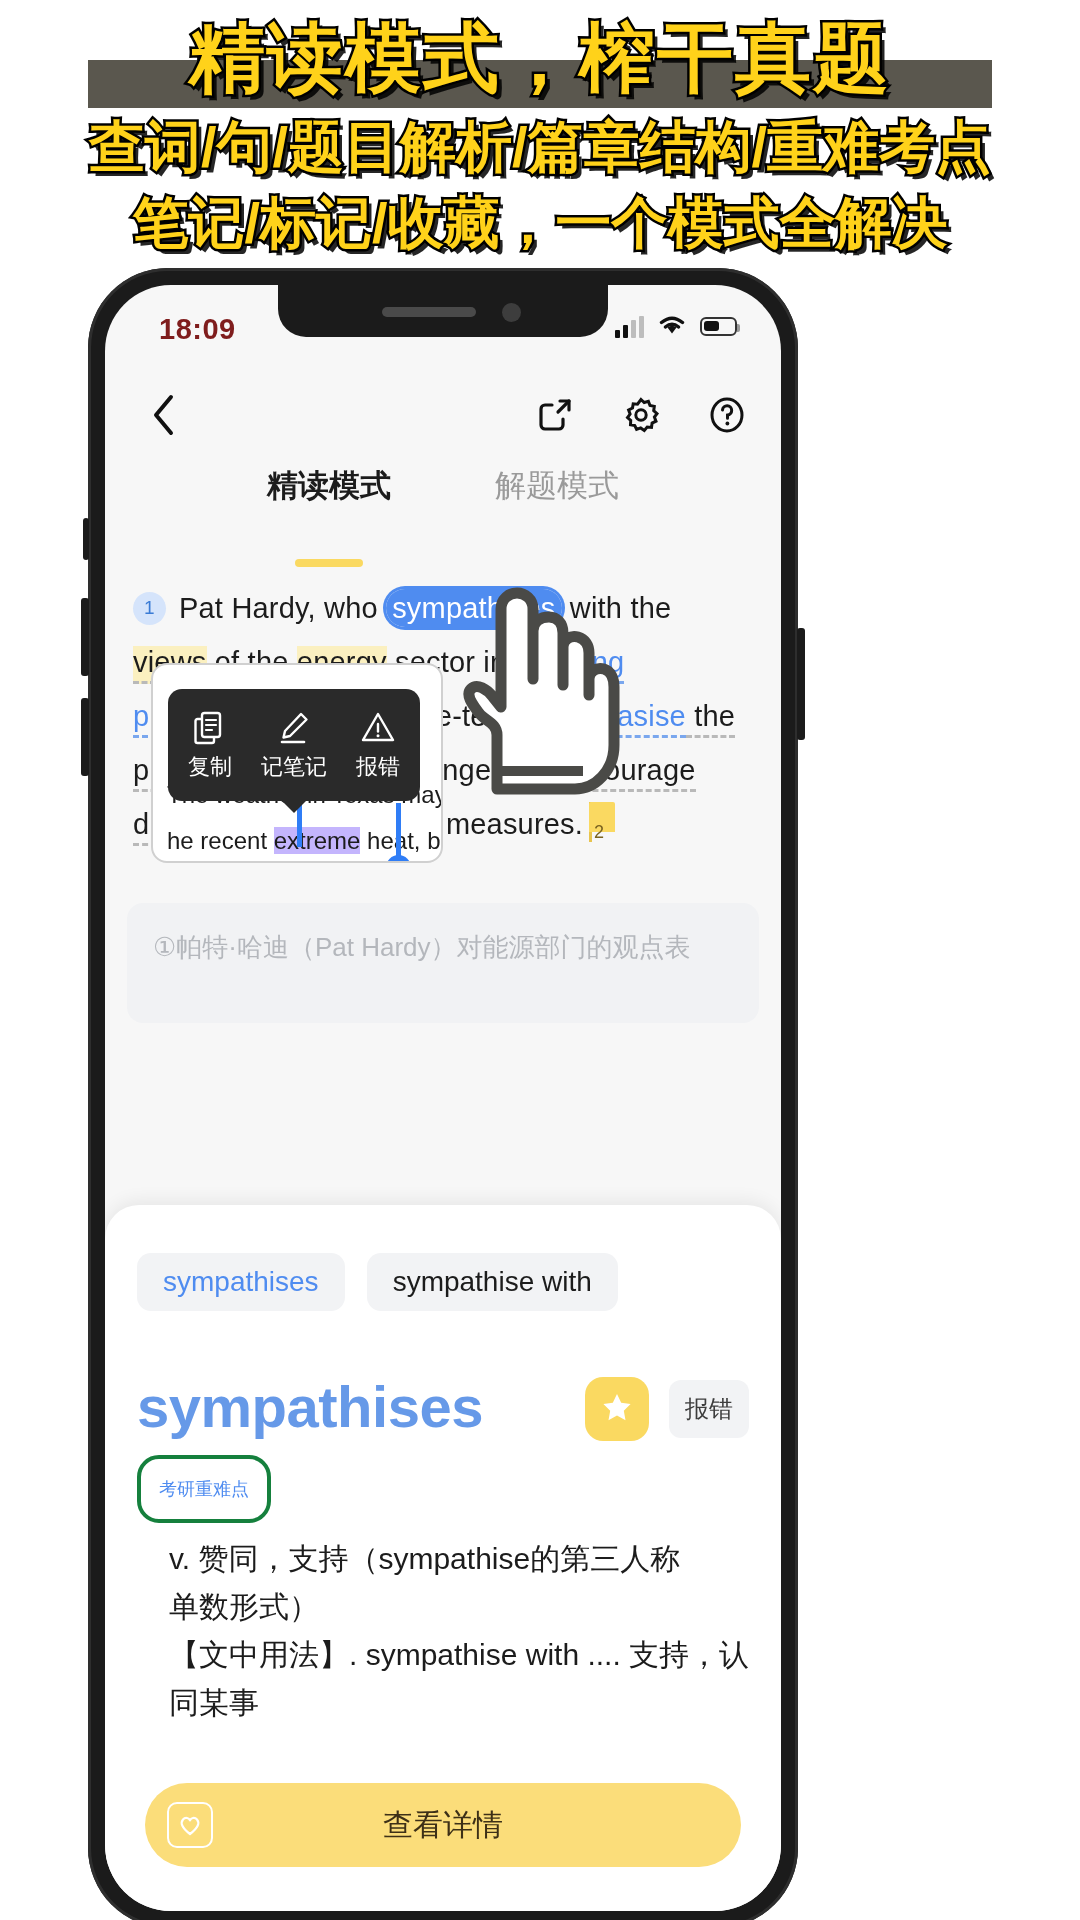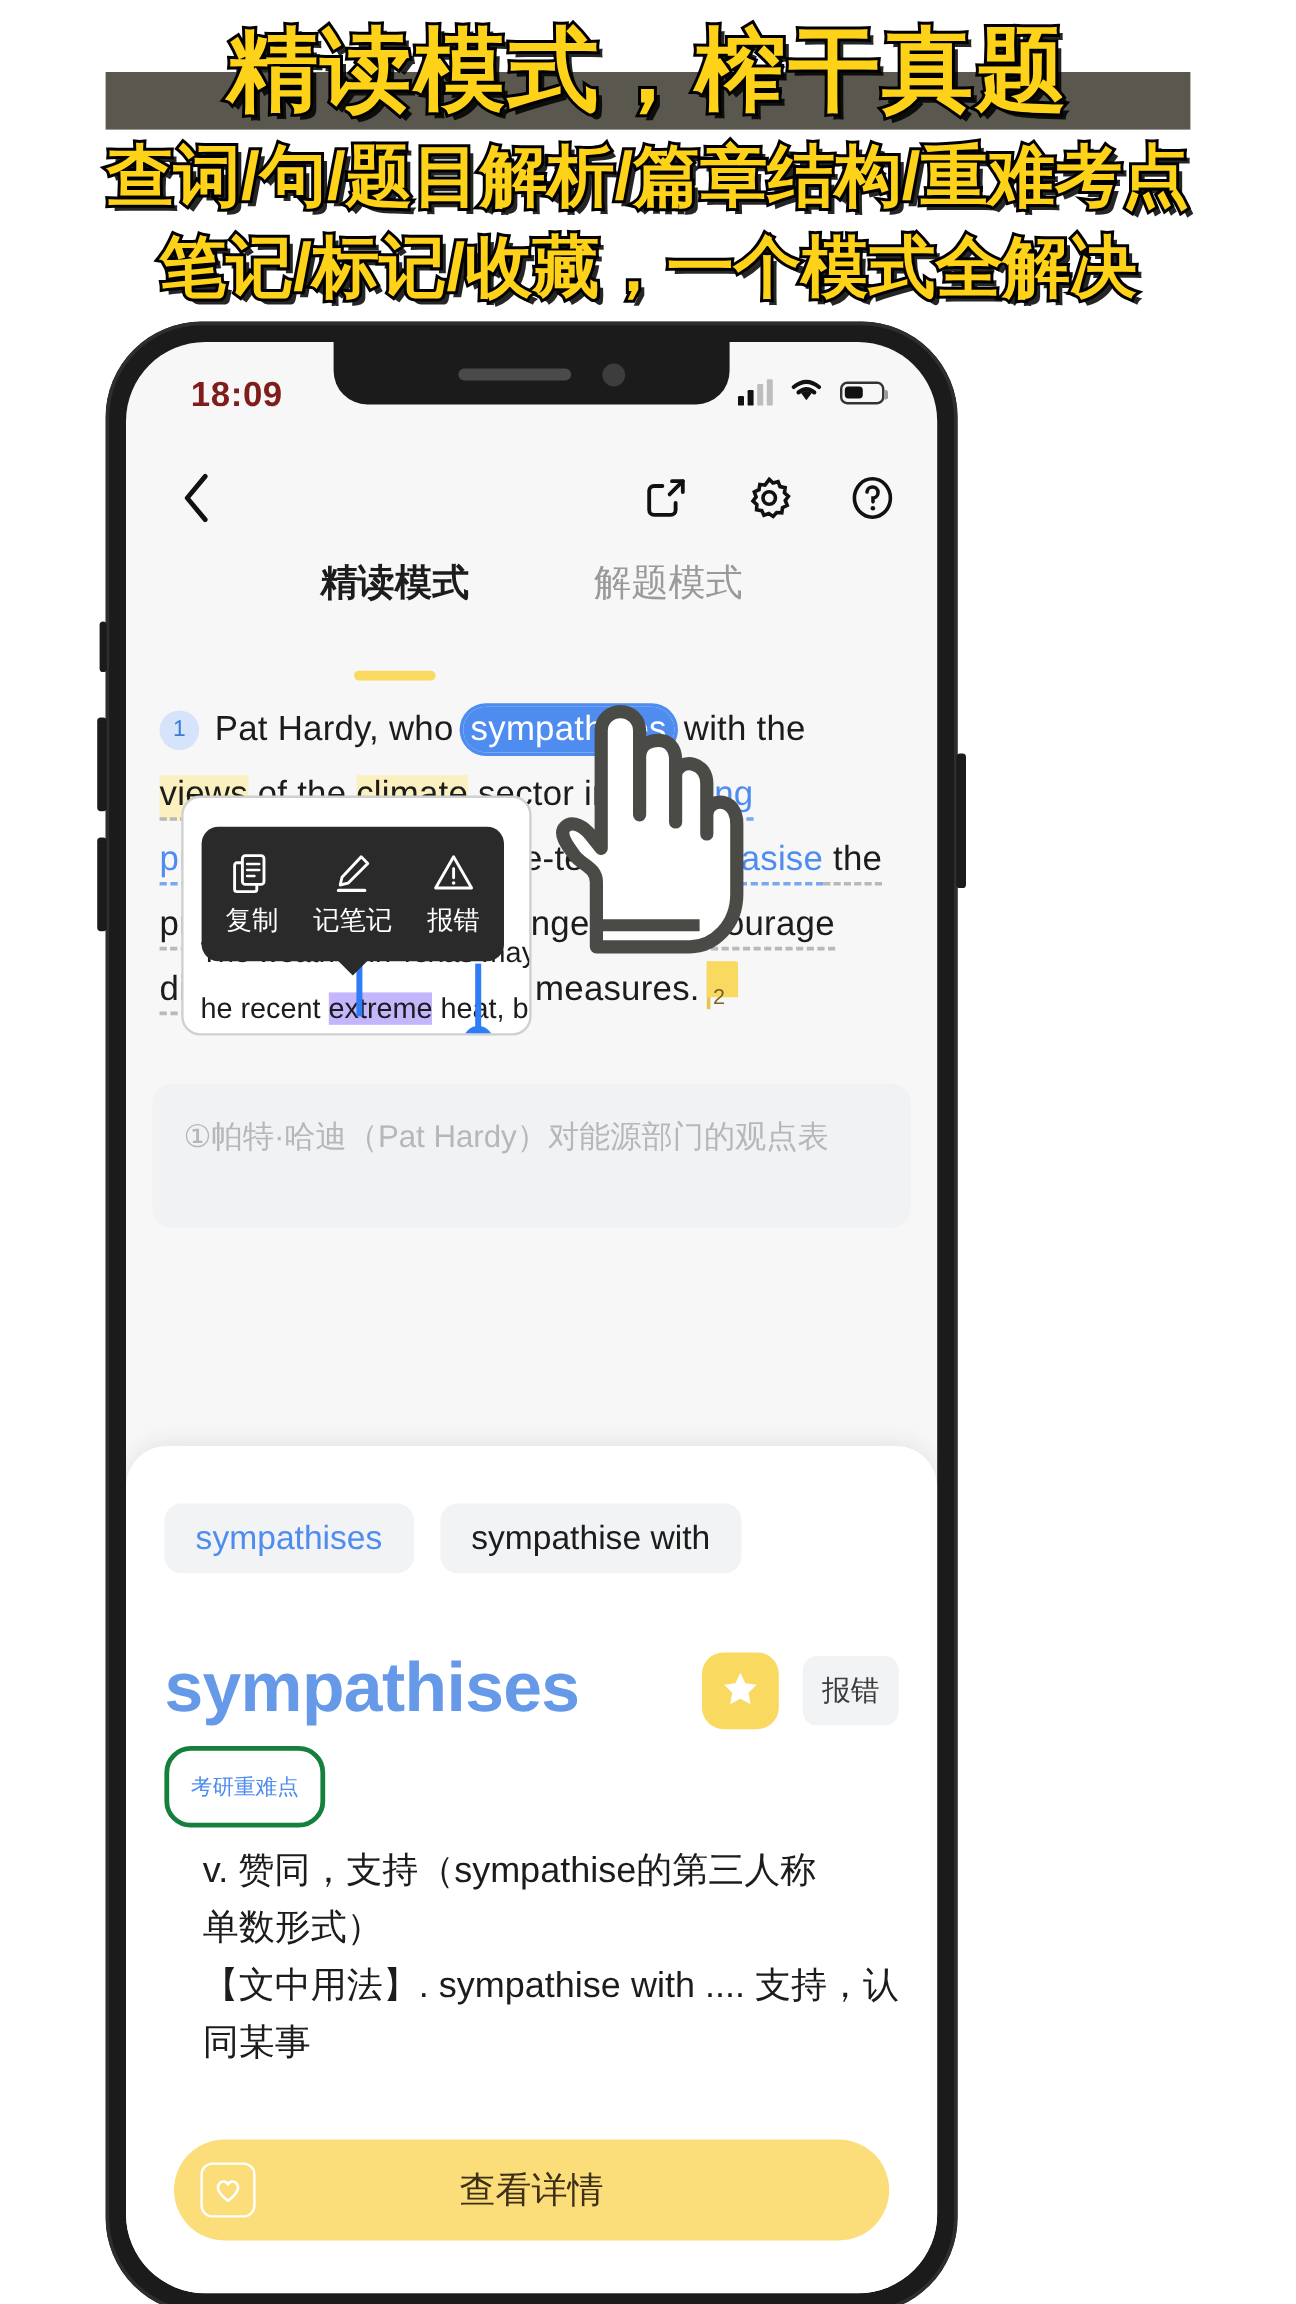--- a/index.html
+++ b/index.html
@@ -329,21 +329,21 @@
         <div class="tab-label">精读模式</div>
         <div class="tab-underline"></div>
       </div>
       <div class="tab">
         <div class="tab-label">解题模式</div>
       </div>
     </div>
 
     <div class="passage">
       <span class="para-num">1</span><span>Pat Hardy, who </span><span class="sel-blue">sympathises</span><span> with the </span><span class="hl-yellow u-dash-gray">views</span>
-      <span>of the </span><span class="hl-yellow">climate</span><span> sector in </span><span class="blue-text u-dash-blue">resisting proposed</span>
+      <span>of the </span><span class="hl-yellow">energy</span><span> sector in </span><span class="blue-text u-dash-blue">resisting proposed</span>
       <span>cl</span><span>dards for pre-teen</span>
       <span>p</span><span class="blue-text u-dash-blue">emphasise</span><span class="u-dash-gray"> the primacy</span>
       <span>o</span><span>nt climate change and</span>
       <span class="u-dash-gray">encourage discussion of </span><span class="blue-text u-dash-blue">mitigation</span><span> measures.</span><span class="flag"><span class="flag-pole"></span><i></i><b>2</b></span>
     </div>
 
     <div class="translate-strip">①帕特·哈迪（Pat Hardy）对能源部门的观点表</div>
 
     <div class="sel-card">
       <div class="sel-card-text">

